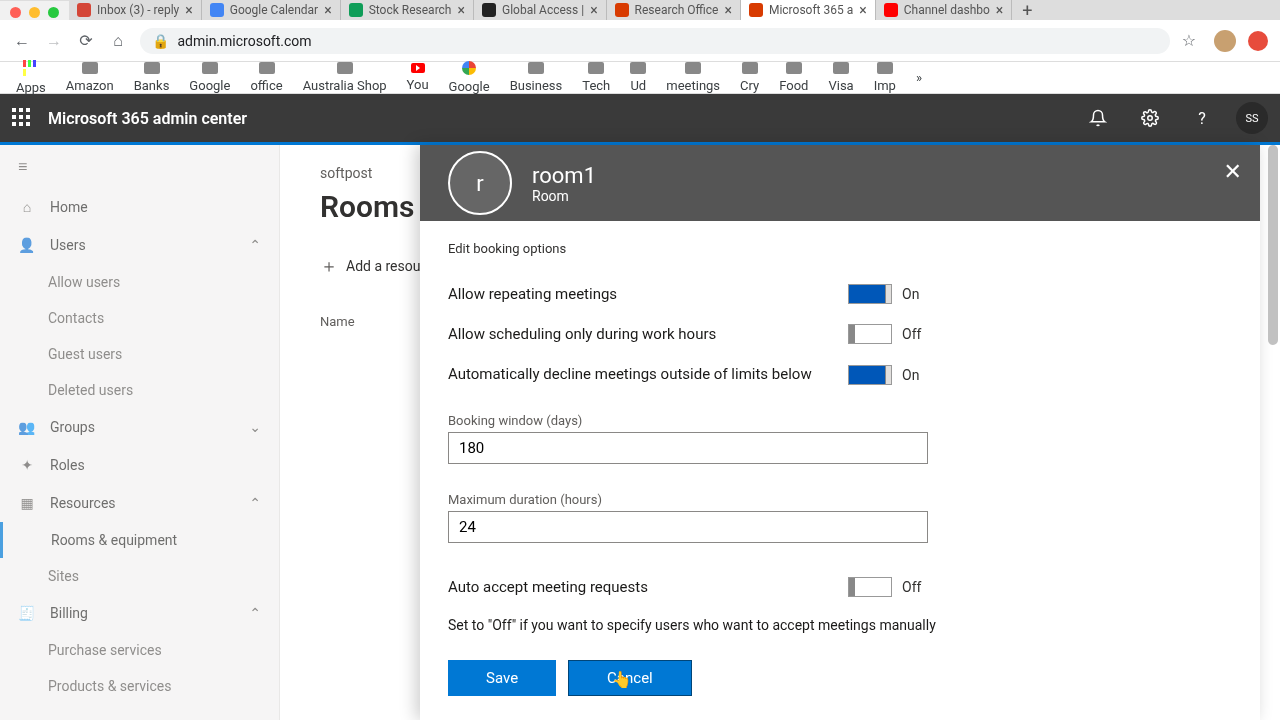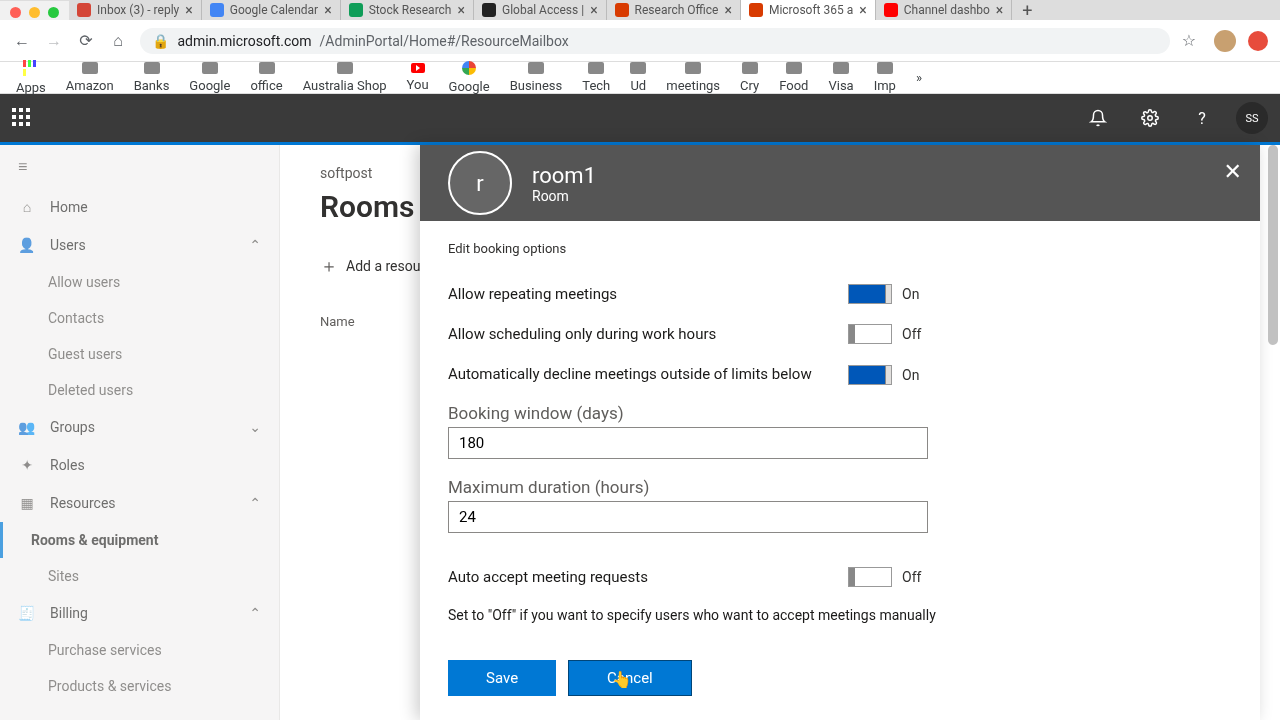--- a/index.html
+++ b/index.html
@@ -42,21 +42,21 @@
 .hdr-ico { width: 36px; height: 36px; display:flex;align-items:center;justify-content:center;color:#fff; }
 .hdr-avatar { width: 32px; height: 32px; border-radius: 50%; background: #2a2a2a; color:#fff; display:flex;align-items:center;justify-content:center;font-size:11px;font-weight:400; }
 .portal-bluebar { height: 3px; background: #0078d4; }
 
 
 .app-body { position: absolute; top: 145px; left: 0; right: 0; bottom: 0; display: flex; }
 .sidebar { width: 280px; background: #f3f2f1; border-right: 1px solid #e1dfdd; padding-top: 8px; }
 .sb-burger { padding: 4px 18px 12px; color: #605e5c; }
 .nav-item { display: flex; align-items: center; gap: 14px; padding: 10px 18px; font-size: 14px; color: #323130; }
 .nav-item.sub { padding-left: 48px; font-size: 14px; color:#605e5c; }
-.nav-item.sub.sel { border-left: 3px solid #0078d4; padding-left: 28px; color:#323130; font-weight:700;align-items:flex-end; }
+.nav-item.sub.sel { border-left: 3px solid #0078d4; padding-left: 48px; color:#323130; font-weight:400;align-items:flex-end; }
 .nav-item .ico { width: 18px; height: 18px; color: #605e5c; display:flex;align-items:center;justify-content:center;}
 .nav-item .lbl { flex:1; }
 .nav-item .chev { color:#605e5c; }
 .nav-dim { opacity: 0.7; }
 
 .content { position: relative; flex: 1; padding: 20px 40px; }
 .breadcrumb { font-size: 14px; color: #605e5c; margin-bottom: 8px; }
 .pg-title { font-size: 30px; font-weight: 600; color: #323130; margin-bottom: 30px; }
 .cmdbar { display: flex; gap: 8px; align-items: center; color:#323130; font-size:14px; margin-bottom: 30px; }
 .plus-ic { font-size:18px; color:#605e5c; }
@@ -73,21 +73,21 @@
 .sp-h2 { font-size: 13px; color: #323130; margin-bottom: 18px; }
 .opt-row { display:flex; align-items:center; padding: 10px 0; gap: 20px; }
 .opt-row .olbl { flex: 0 0 380px; font-size: 15px; color:#1b1a19; }
 .opt-row .olbl.wrap { line-height: 1.4; }
 .toggle-wrap { display:flex; align-items:center; gap:10px; }
 .toggle { width: 44px; height: 20px; background:#fff; border:1px solid #999; position:relative; }
 .toggle.on .fill { position:absolute; left:0; top:0; width:38px; height:100%; background:#0057b8; }
 .toggle.on .knob { position:absolute; right:0; top:0; width:6px; height:100%; background:#e1dfdd; border-left:1px solid #888;}
 .toggle.off .knob { position:absolute; left:0; top:0; width:6px; height:100%; background:#888;}
 .tstate { font-size:14px; color:#323130; }
-.fld-lbl { font-size: 17px; color:#605e5c; margin-top: 8px; }
+.fld-lbl { font-size: 13px; color:#605e5c; margin-top: 18px; }
 .txt-input { width: 480px; padding: 6px 10px; font-size: 15px; border: 1px solid #8a8886; margin-top:4px; margin-bottom: 10px; }
 .helptxt { font-size: 14px; color:#1b1a19; margin-top: 10px; }
 .sp-foot { padding: 16px 28px 24px; display:flex; gap: 12px; }
 .btn { padding: 8px 38px; font-size: 15px; border:none; cursor:pointer; }
 .btn-p { background:#0078d4; color:#fff; }
 .btn-s { background:#0078d4; color:#fff; border:1px solid #004578; }
 
 .scrollbar-stub { position:absolute; right:2px; top:145px; width:10px; height:200px; background:#c1c1c1; border-radius:5px; }
 
 .cursor-img { position:absolute; left: 612px; top: 670px; font-size:16px; pointer-events:none; }
@@ -140,21 +140,20 @@
 </div>
 
 <div class="addr-bar">
   <div class="nav-ico">←</div>
   <div class="nav-ico" style="opacity:.4">→</div>
   <div class="nav-ico">⟳</div>
   <div class="nav-ico">⌂</div>
   <div class="addr-field">
     <span>🔒</span>
     <span class="host">admin.microsoft.com</span>
-      <span class="path">/AdminPortal/Home#/ResourceMailbox</span>
   </div>
   <span class="star">☆</span>
   <div class="avatar-s"></div>
   <div class="ext-ic"></div>
 </div>
 
 <div class="bm-bar">
   <div class="bm">
       <span style="width:16px;height:16px;display:grid;grid-template-columns:repeat(3,3px);gap:2px;">
         <span style="background:#f44"></span>
@@ -232,20 +231,21 @@
       <span></span>
       <span></span>
       <span></span>
       <span></span>
       <span></span>
       <span></span>
       <span></span>
       <span></span>
       <span></span>
     </div>
+  <div class="portal-title">Microsoft 365 admin center</div>
   <div class="hdr-spacer"></div>
   <div class="hdr-ico">
       <svg width="18" height="18" viewBox="0 0 24 24" fill="none" stroke="currentColor" stroke-width="2">
         <path d="M18 8a6 6 0 10-12 0c0 7-3 9-3 9h18s-3-2-3-9M13.7 21a2 2 0 01-3.4 0"></path>
       </svg>
     </div>
   <div class="hdr-ico">
       <svg width="18" height="18" viewBox="0 0 24 24" fill="none" stroke="currentColor" stroke-width="2">
         <circle cx="12" cy="12" r="3"></circle>
         <path d="M19.4 15a1.7 1.7 0 00.3 1.8l.1.1a2 2 0 11-2.8 2.8l-.1-.1a1.7 1.7 0 00-1.8-.3 1.7 1.7 0 00-1 1.5V21a2 2 0 01-4 0v-.1a1.7 1.7 0 00-1-1.5 1.7 1.7 0 00-1.8.3l-.1.1a2 2 0 11-2.8-2.8l.1-.1a1.7 1.7 0 00.3-1.8 1.7 1.7 0 00-1.5-1H3a2 2 0 010-4h.1a1.7 1.7 0 001.5-1 1.7 1.7 0 00-.3-1.8l-.1-.1a2 2 0 112.8-2.8l.1.1a1.7 1.7 0 001.8.3 1.7 1.7 0 001-1.5V3a2 2 0 014 0v.1a1.7 1.7 0 001 1.5 1.7 1.7 0 001.8-.3l.1-.1a2 2 0 112.8 2.8l-.1.1a1.7 1.7 0 00-.3 1.8 1.7 1.7 0 001.5 1H21a2 2 0 010 4h-.1a1.7 1.7 0 00-1.5 1z"></path>

